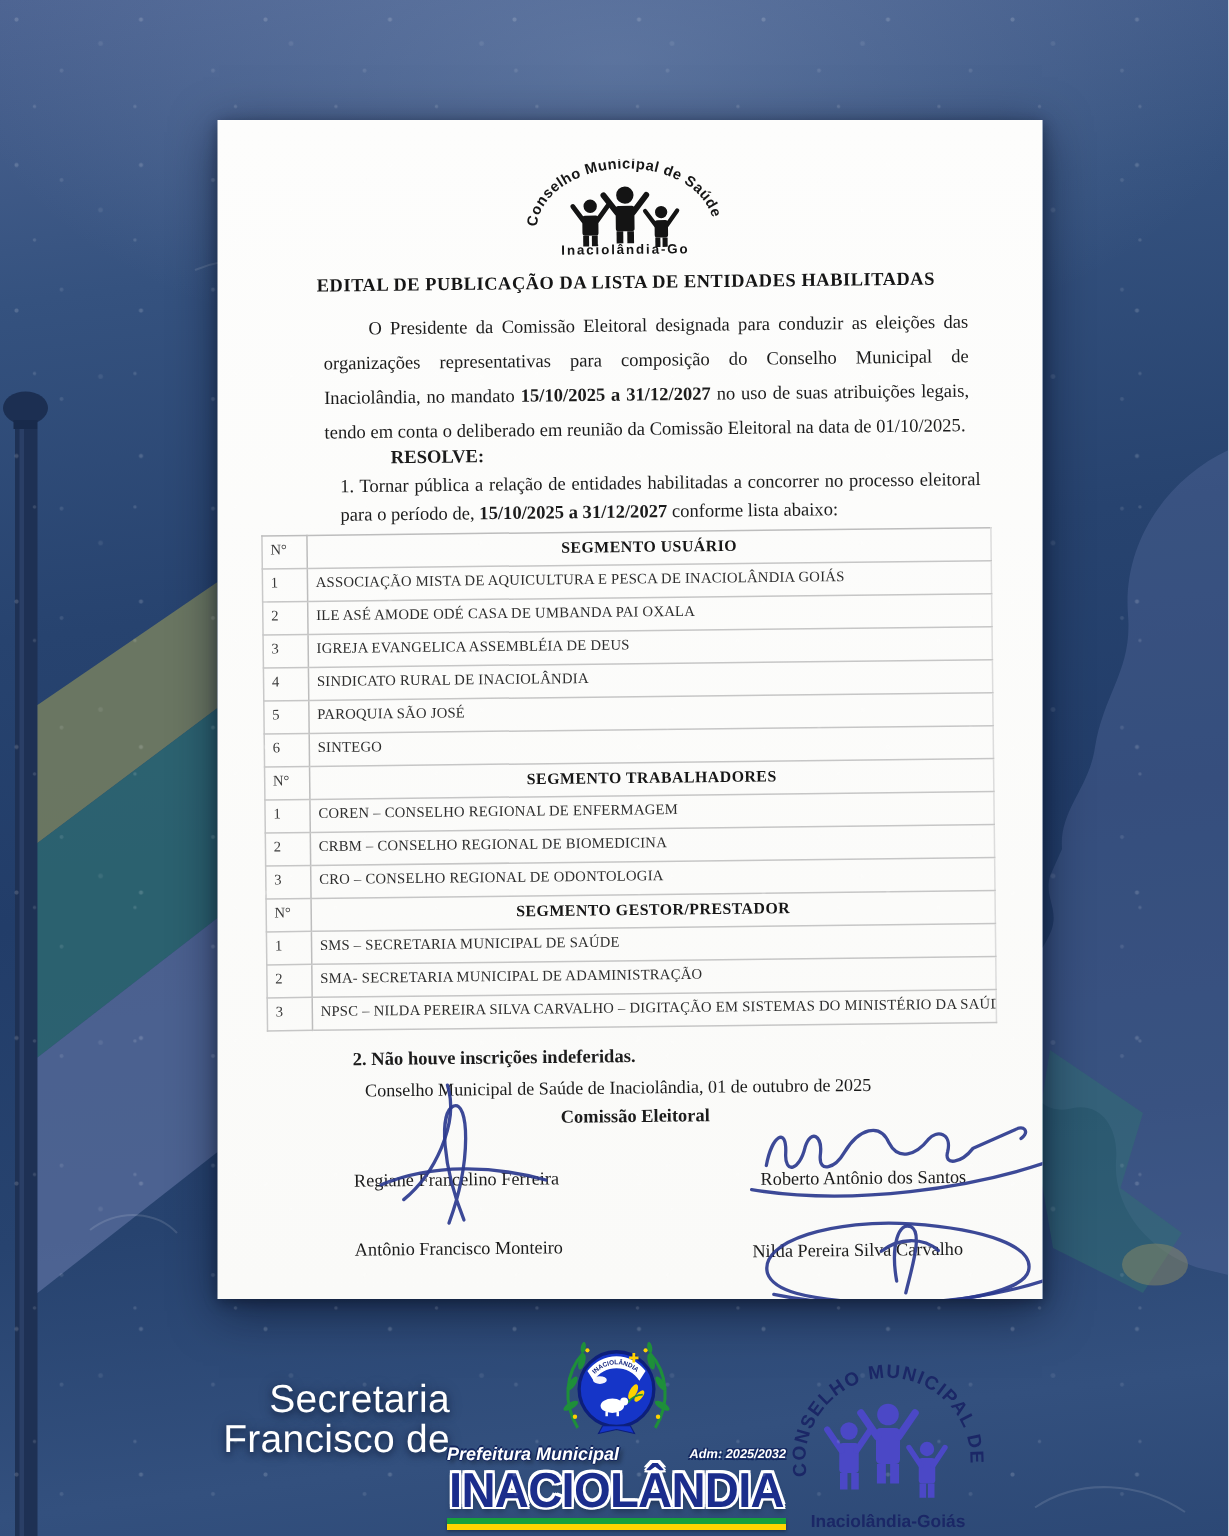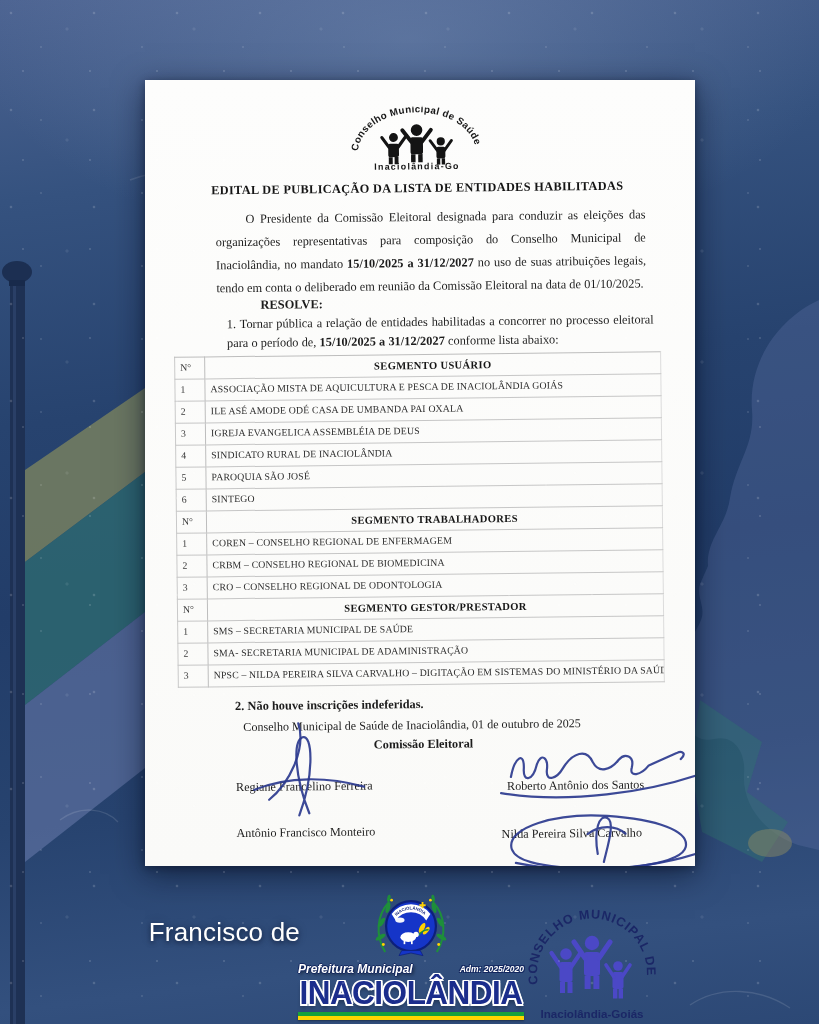--- a/index.html
+++ b/index.html
@@ -227,20 +227,21 @@
           <path d="M362,84 C356,62 408,48 458,52 C508,56 540,68 536,84 C532,100 474,108 424,104 C388,101 366,96 362,84"></path>
           <path d="M448,90 C444,66 450,50 458,54 C466,58 458,82 454,98 M438,70 C450,61 466,61 476,70"></path>
           <path d="M366,98 C430,112 506,104 549,90"></path>
         </svg>
       </div>
 
     </div>
   </div>
 
   <div class="sec-text">
+    <div>Secretaria</div>
     <div>Francisco de</div>
   </div>
 
   <div class="pref-block">
     <svg class="crest" viewBox="0 0 90 78">
       <g stroke="#1e8f3a" stroke-width="2.2" fill="none">
         <path d="M17,66 C6,48 8,26 21,12"></path>
         <path d="M73,66 C84,48 82,26 69,12"></path>
       </g>
       <g fill="#1e8f3a">
@@ -277,21 +278,21 @@
       <g fill="#ffffff">
         <ellipse cx="42" cy="50" rx="8.5" ry="5.2"></ellipse>
         <circle cx="50.5" cy="47" r="2.9"></circle>
         <rect x="37" y="54" width="1.8" height="3.6"></rect>
           <rect x="45" y="54" width="1.8" height="3.6"></rect>
       </g>
       <path d="M35,64.5 L55,64.5 L58,70 L45,67.2 L32,70 Z" fill="#1535c8" stroke="#0d1f7a" stroke-width=".8"></path>
     </svg>
     <div class="pref-row">
       <span class="pref-label">Prefeitura Municipal</span>
-      <span class="pref-adm">Adm: 2025/2020</span>
+      <span class="pref-adm">Adm: 2025/2032</span>
     </div>
     <div class="pref-city">INACIOLÂNDIA</div>
     <div class="pref-bar"></div>
   </div>
 
   <svg class="council-logo" viewBox="0 0 136 136">
     <defs>
         <path id="councilArc" d="M 14 90 A 55 55 0 1 1 122 90" fill="none"></path>
       </defs>
     <text font-family="Liberation Sans, sans-serif" font-size="12.6" font-weight="bold" fill="#1b2766" letter-spacing="1">

